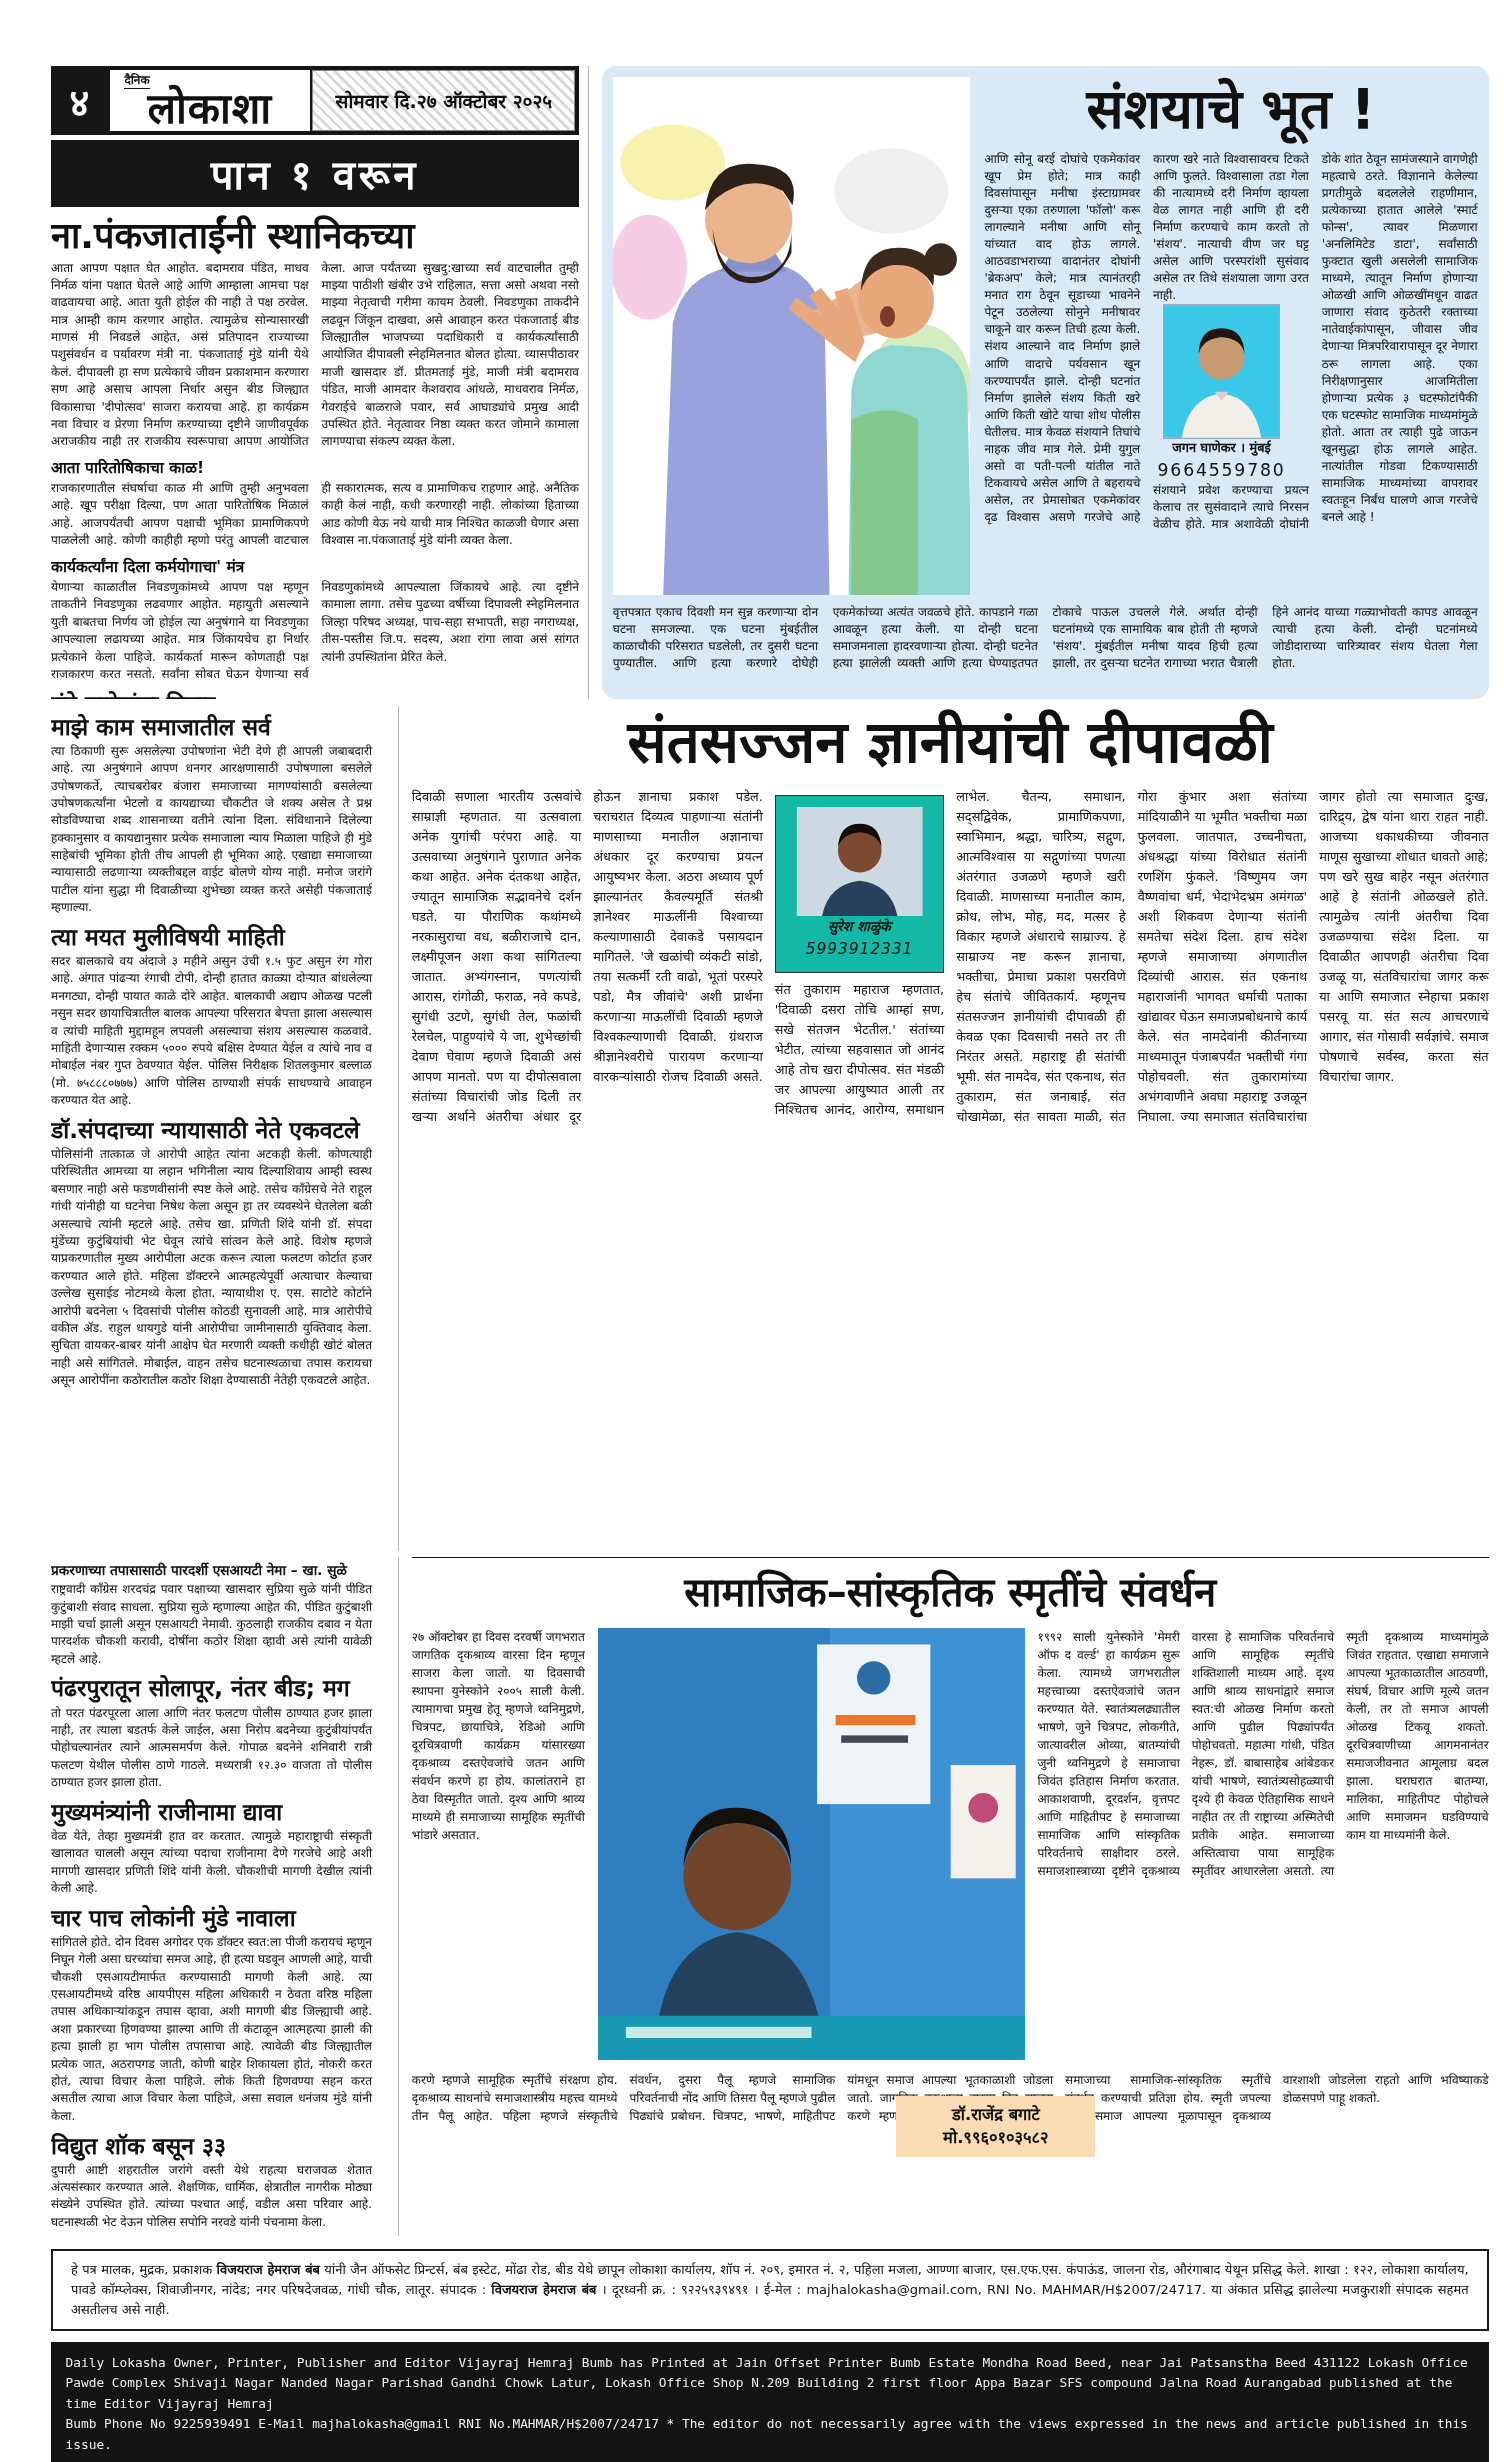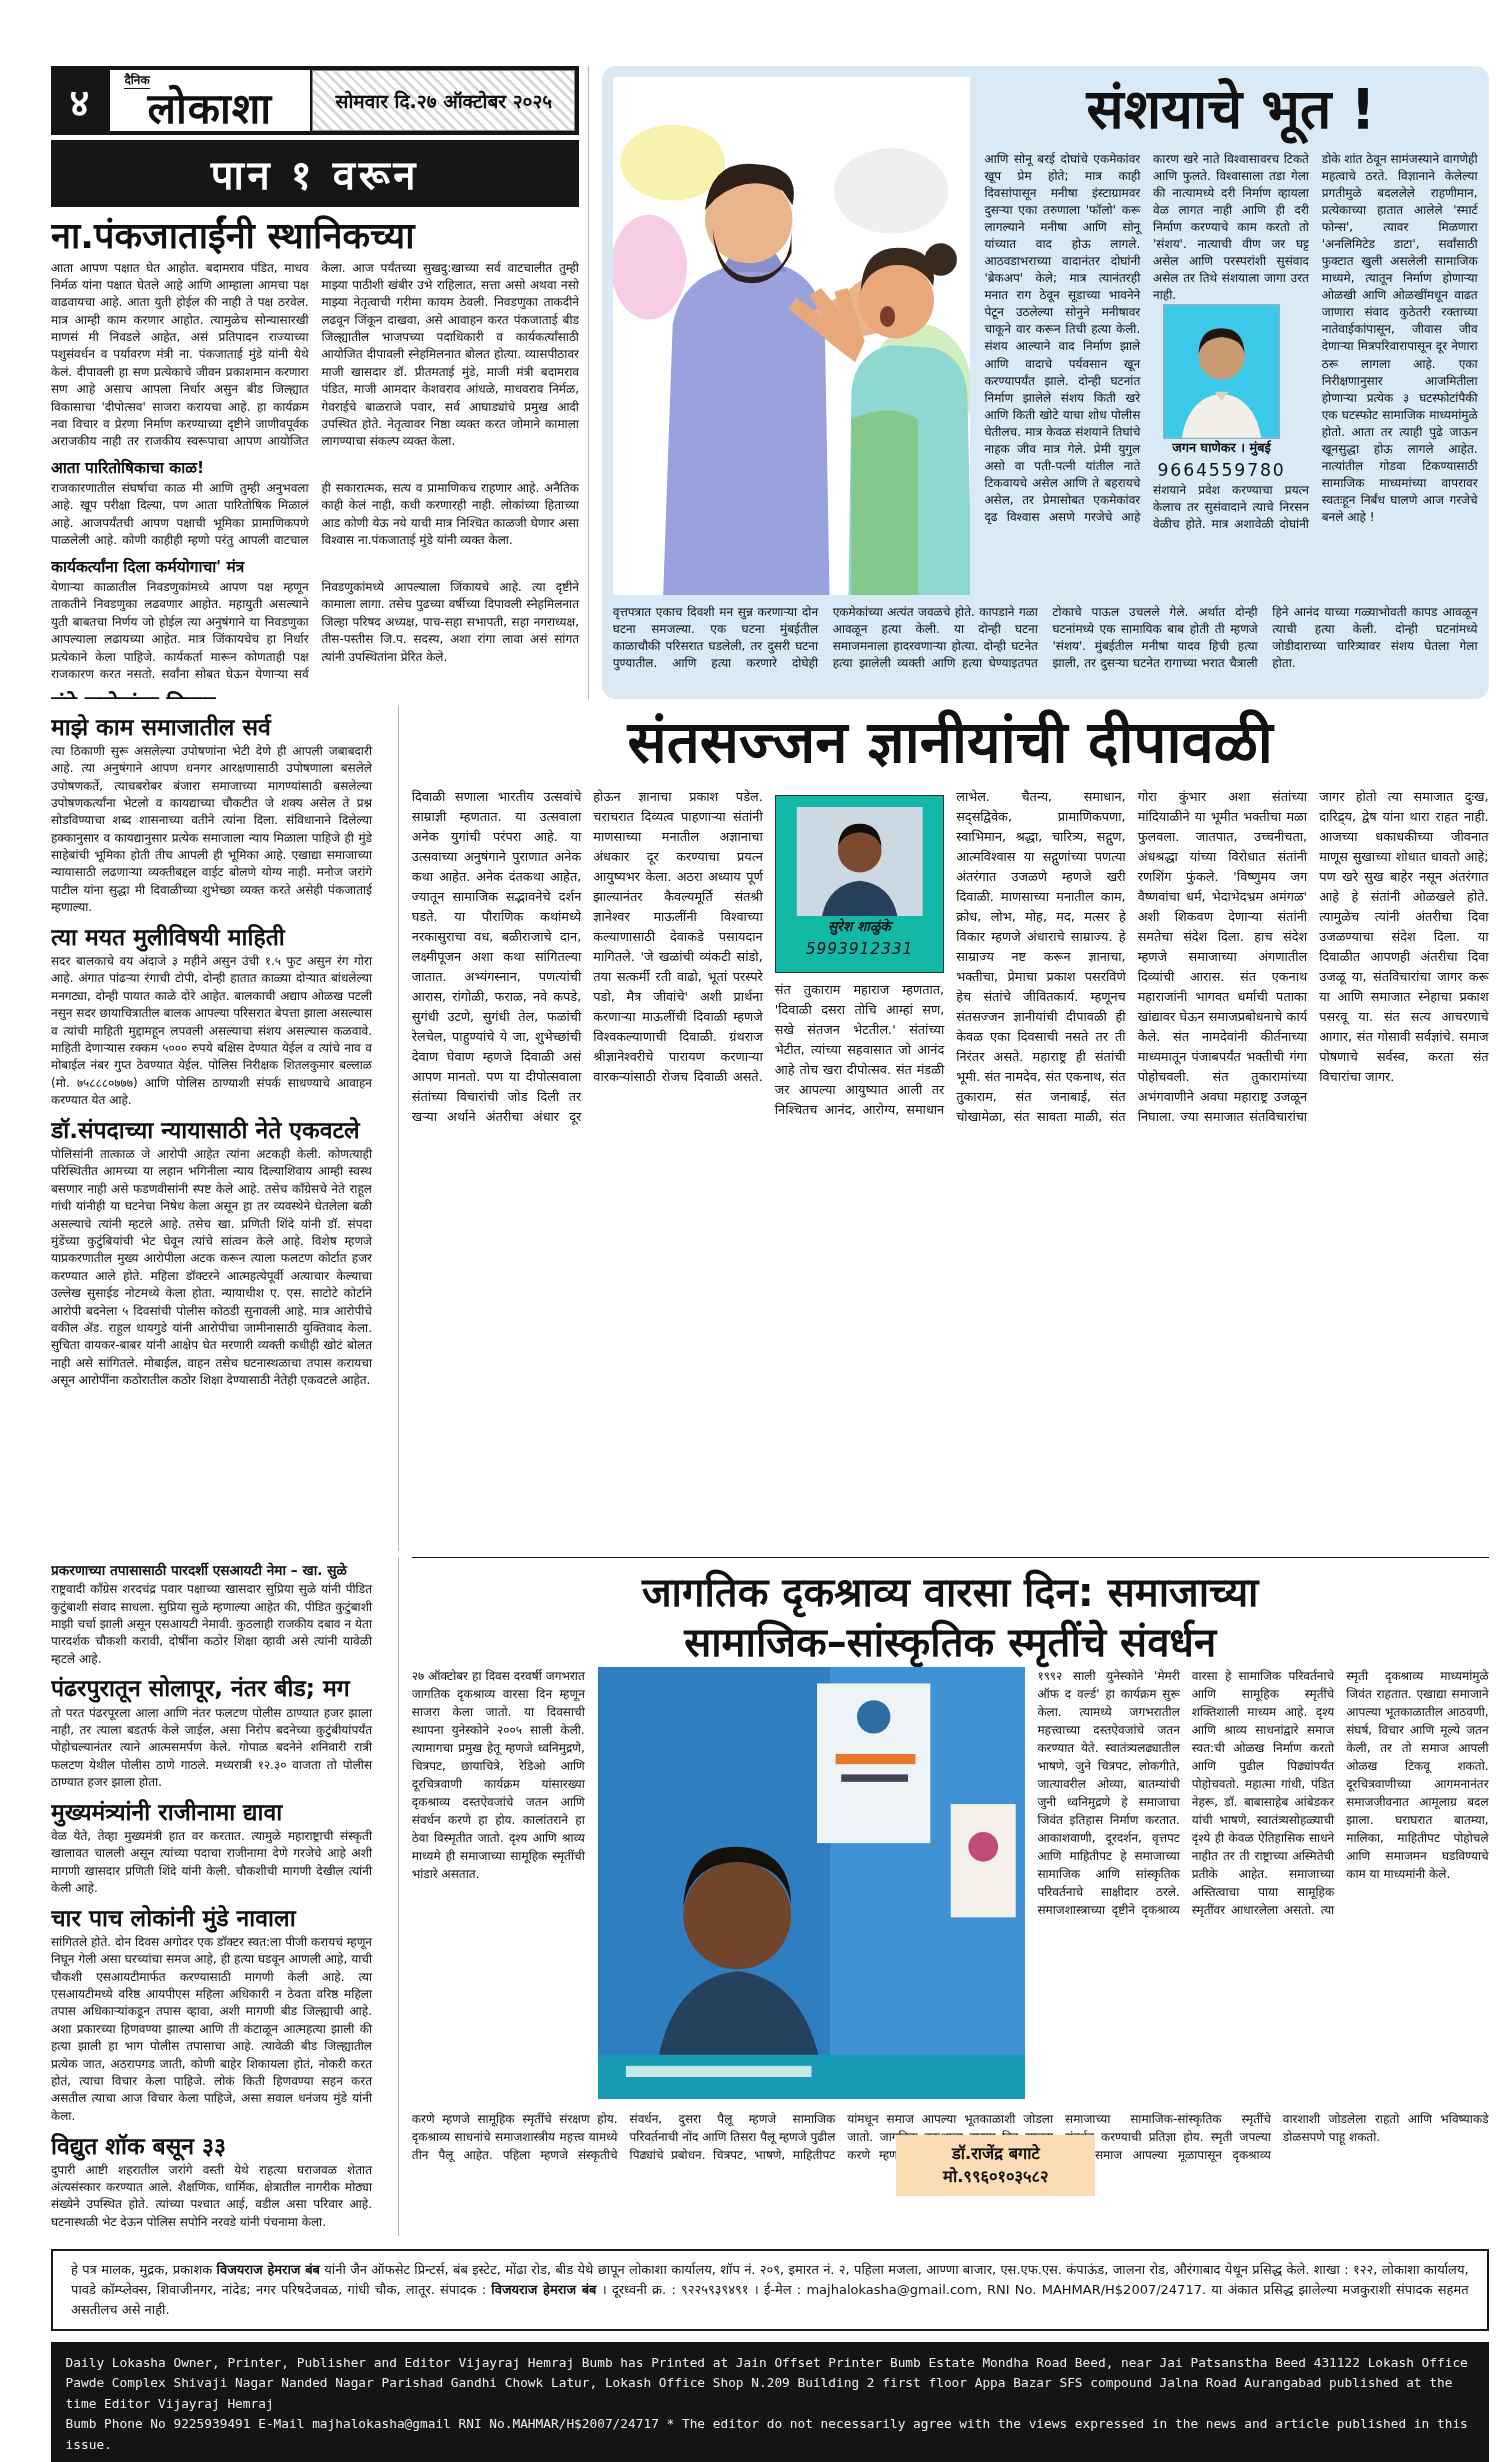--- a/index.html
+++ b/index.html
@@ -56,21 +56,21 @@
   .deep-head { font-size:58px; font-weight:bold; text-align:center; line-height:1.05; margin:5.5px 0 14.6px; }
   .deep-body { columns:6; column-gap:12px; font-size:12.8px; line-height:1.56; text-align:justify; height:720px; overflow:hidden; }
   .author-card2 { break-inside:avoid; border:1.8px solid #333; background:#14b8a6; padding:11px; width:100%; text-align:center; margin:7.3px 0;font-style:italic; }
   .author-card2 svg { width:100%; height:109px; display:block; }
   .author-name2 { font-size:13.7px; font-weight:bold; }
   .author-phone2 { font-size:15.5px; letter-spacing:0.9px; }
 
   
   .her { border-top:1.8px solid #111; padding-top:9px; }
   .her-head { font-size:40px; font-weight:bold; text-align:center; line-height:1.25; }
-  .her-grid { display:grid; grid-template-columns:173px 427px 1fr; gap:12.8px; height:432px; }
+  .her-grid { display:grid; grid-template-columns:173px 427px 1fr; gap:12.8px; height:432px; margin-top:11px; }
   .her-colA { font-size:12px; line-height:1.5; text-align:justify; overflow:hidden; }
   .her-photo { overflow:hidden; }
   .her-photo svg { width:100%; height:100%; display:block; }
   .her-colB { columns:3; column-gap:12px; font-size:12px; line-height:1.5; text-align:justify; overflow:hidden; min-width:0; }
   .her-bottom { position:relative; columns:5; column-gap:12px; font-size:12px; line-height:1.5; text-align:justify; height:126px; margin-top:11px; overflow:hidden; }
   .author-box { position:absolute; left:45%; top:25.5px; width:199px; background:#fbdcb4;
     text-align:center; font-weight:bold; padding:7.3px 5.5px; font-size:16.4px; line-height:1.4; }
 
   
   .pub-box { border:2.7px solid #1a1a1a; margin-top:12.8px; padding:9px 18px;
@@ -215,21 +215,20 @@
         <div class="h-big">चार पाच लोकांनी मुंडे नावाला</div>
         <div class="body-txt">सांगितले होते. दोन दिवस अगोदर एक डॉक्टर स्वत:ला पीजी करायचं म्हणून निघून गेली असा घरच्यांचा समज आहे, ही हत्या घडवून आणली आहे, याची चौकशी एसआयटीमार्फत करण्यासाठी मागणी केली आहे. त्या एसआयटीमध्ये वरिष्ठ आयपीएस महिला अधिकारी न ठेवता वरिष्ठ महिला तपास अधिकाऱ्यांकडून तपास व्हावा, अशी मागणी बीड जिल्ह्याची आहे. अशा प्रकारच्या हिणवण्या झाल्या आणि ती कंटाळून आत्महत्या झाली की हत्या झाली हा भाग पोलीस तपासाचा आहे. त्यावेळी बीड जिल्ह्यातील प्रत्येक जात, अठरापगड जाती, कोणी बाहेर शिकायला होतं, नोकरी करत होतं, त्याचा विचार केला पाहिजे. लोकं किती हिणवण्या सहन करत असतील त्याचा आज विचार केला पाहिजे, असा सवाल धनंजय मुंडे यांनी केला.</div>
       </div>
       <div>
         <div class="h-big">विद्युत शॉक बसून ३३</div>
         <div class="body-txt">दुपारी आष्टी शहरातील जरांगे वस्ती येथे राहत्या घराजवळ शेतात अंत्यसंस्कार करण्यात आले. शैक्षणिक, धार्मिक, क्षेत्रातील नागरीक मोठ्या संख्येने उपस्थित होते. त्यांच्या पश्चात आई, वडील असा परिवार आहे. घटनास्थळी भेट देऊन पोलिस सपोनि नरवडे यांनी पंचनामा केला.</div>
       </div>
     </div>
 
     <div class="right-col her">
-      <div class="her-head">जागतिक दृकश्राव्य वारसा दिन: समाजाच्या</div>
       <div class="her-head">सामाजिक–सांस्कृतिक स्मृतींचे संवर्धन</div>
       <div class="her-grid">
         <div class="her-colA">२७ ऑक्टोबर हा दिवस दरवर्षी जगभरात जागतिक दृकश्राव्य वारसा दिन म्हणून साजरा केला जातो. या दिवसाची स्थापना युनेस्कोने २००५ साली केली. त्यामागचा प्रमुख हेतू म्हणजे ध्वनिमुद्रणे, चित्रपट, छायाचित्रे, रेडिओ आणि दूरचित्रवाणी कार्यक्रम यांसारख्या दृकश्राव्य दस्तऐवजांचे जतन आणि संवर्धन करणे हा होय. कालांतराने हा ठेवा विस्मृतीत जातो. दृश्य आणि श्राव्य माध्यमे ही समाजाच्या सामूहिक स्मृतींची भांडारे असतात.</div>
         <div class="her-photo">
           <svg viewBox="0 0 460 470" preserveAspectRatio="xMidYMid slice">
             <rect width="460" height="470" fill="#2f7fc0"></rect>
             <rect x="250" y="0" width="210" height="470" fill="#3f93d4"></rect>
             <rect x="236" y="20" width="122" height="172" fill="#eef3f6"></rect>
             <circle cx="297" cy="56" r="18" fill="#2e6da4"></circle>
             <rect x="256" y="96" width="86" height="11" fill="#e8762c"></rect>

